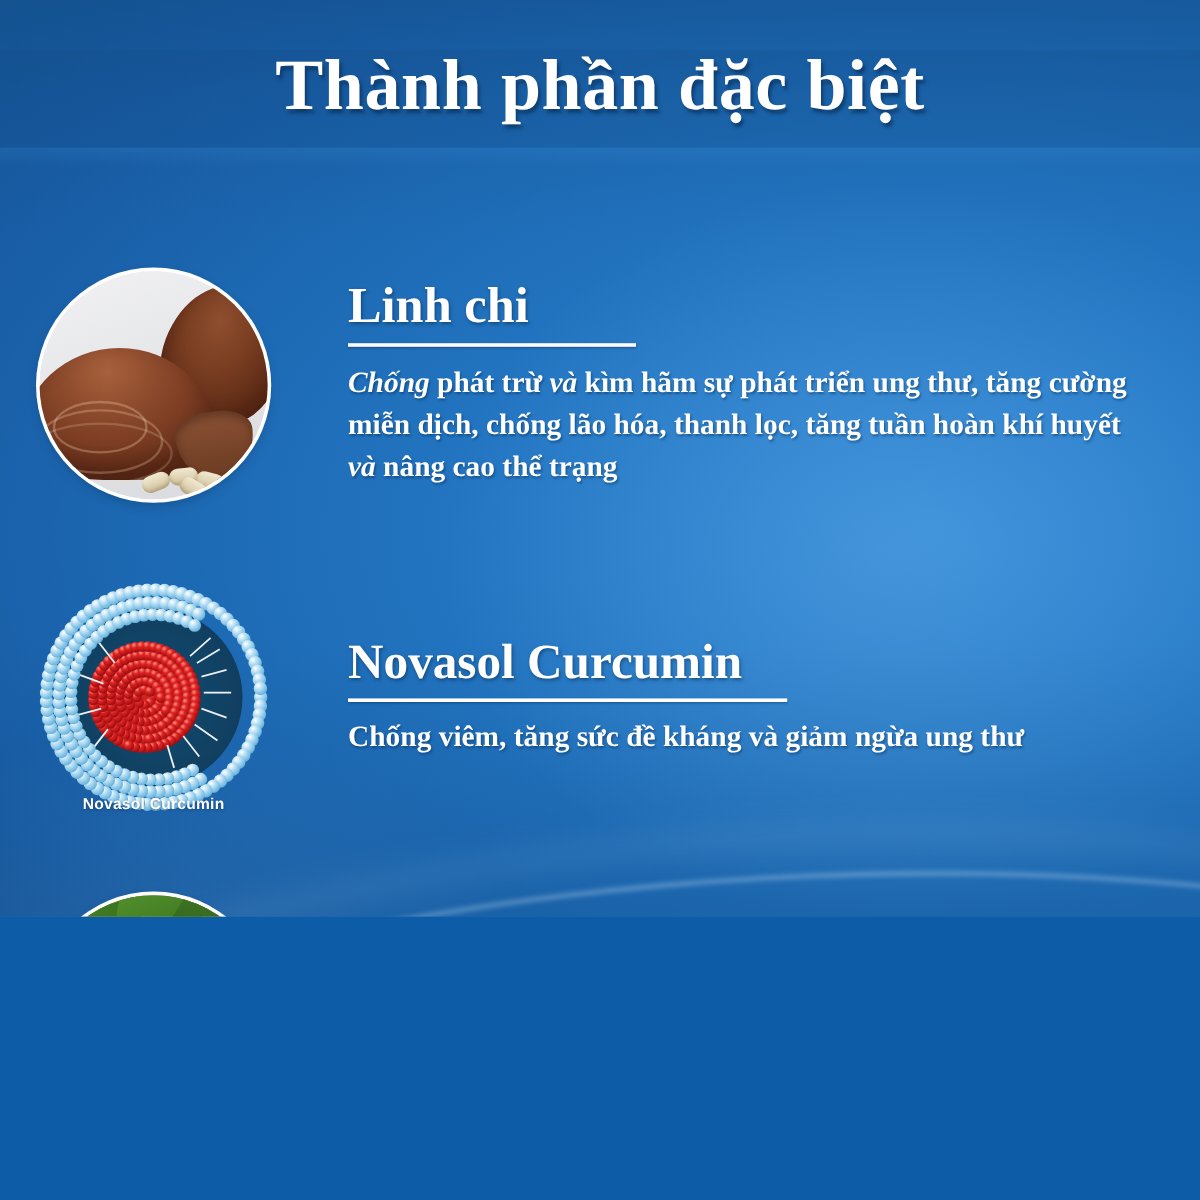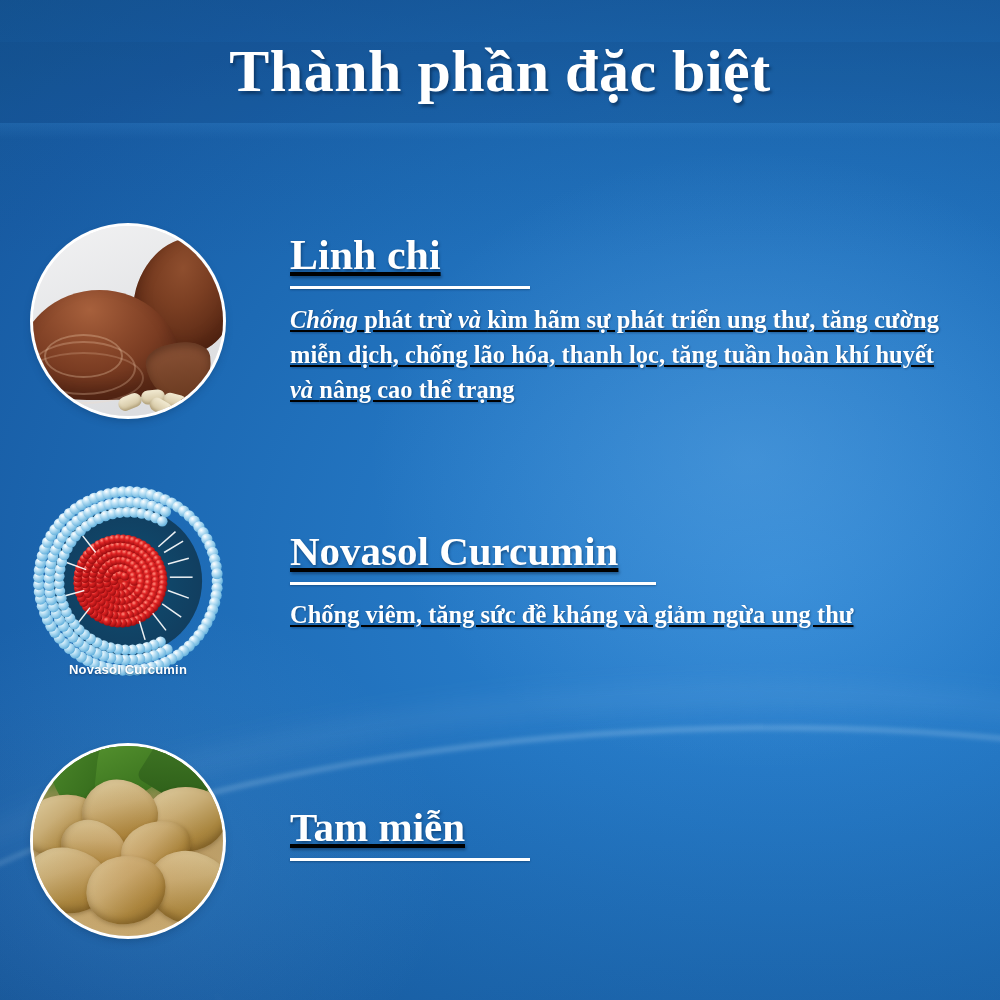--- a/index.html
+++ b/index.html
@@ -3,21 +3,21 @@
 <meta charset="utf-8">
 <style>
   html, body {
     margin: 0;
     padding: 0;
     background: #0d5ca8;
   }
   #poster {
     position: relative;
     width: 1000px;
-    height: 1000px;
+    height: 764px;
     overflow: hidden;
     font-family: "Liberation Serif", "DejaVu Serif", serif;
     background: #1f6cb4;
   }
 
   
   .bg-base {
     position: absolute;
     inset: 0;
     background:
@@ -169,21 +169,20 @@
     font-size: 13px;
     color: #ffffff;
     letter-spacing: 0.2px;
     text-shadow: 0 1px 2px rgba(5,35,70,0.5);
   }
 
   .text-col {
     flex: 1;
     padding-left: 34px;
     padding-right: 40px;
-    text-decoration: underline;
   }
   .heading {
     font-size: 42px;
     font-weight: bold;
     color: #ffffff;
     line-height: 1.05;
     text-shadow: 1px 2px 3px rgba(5,35,70,0.5);
     margin: 0;
     white-space: nowrap;
   }

